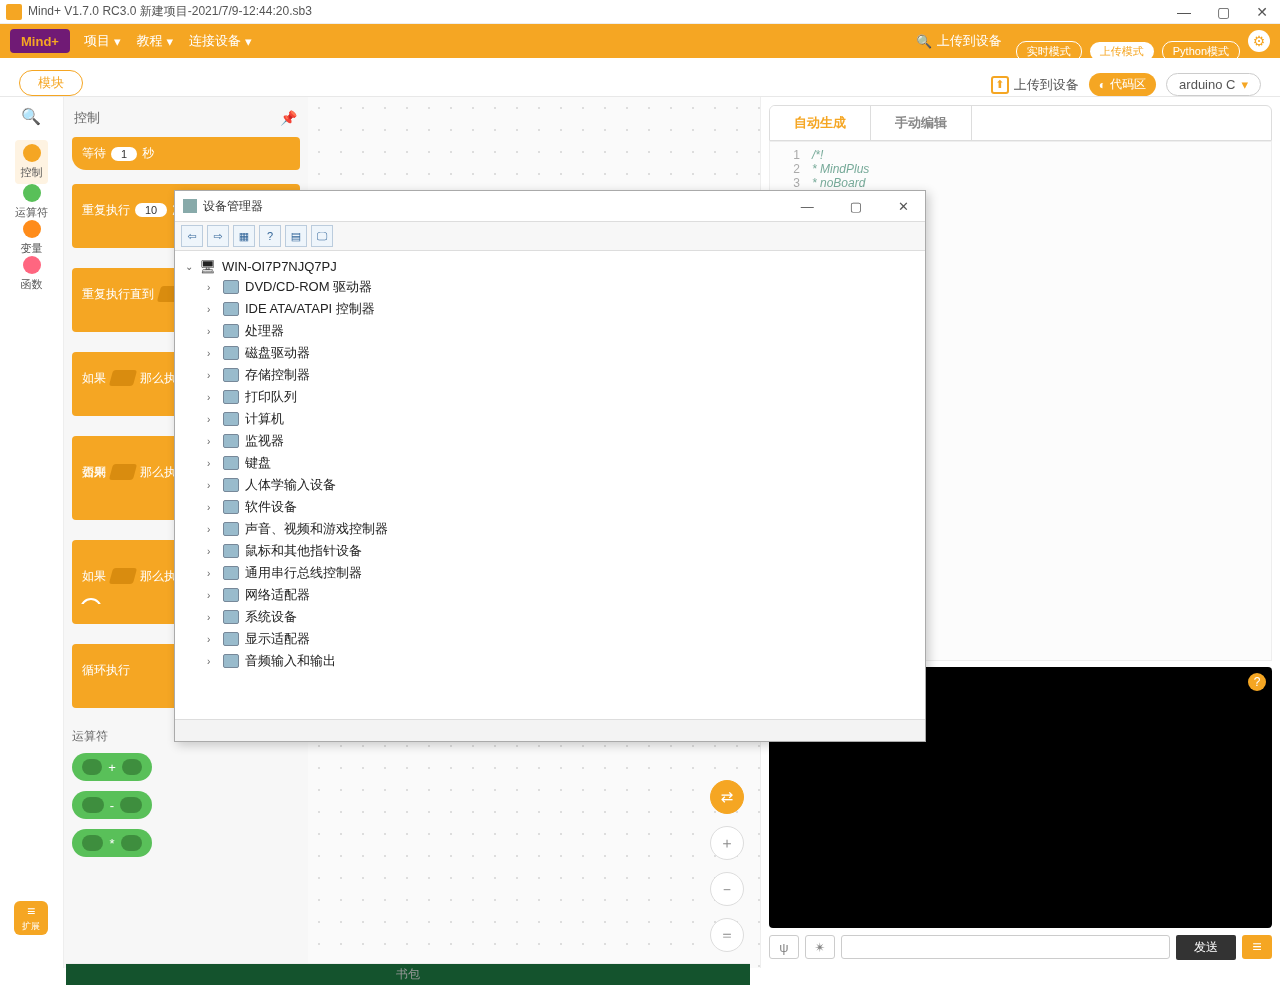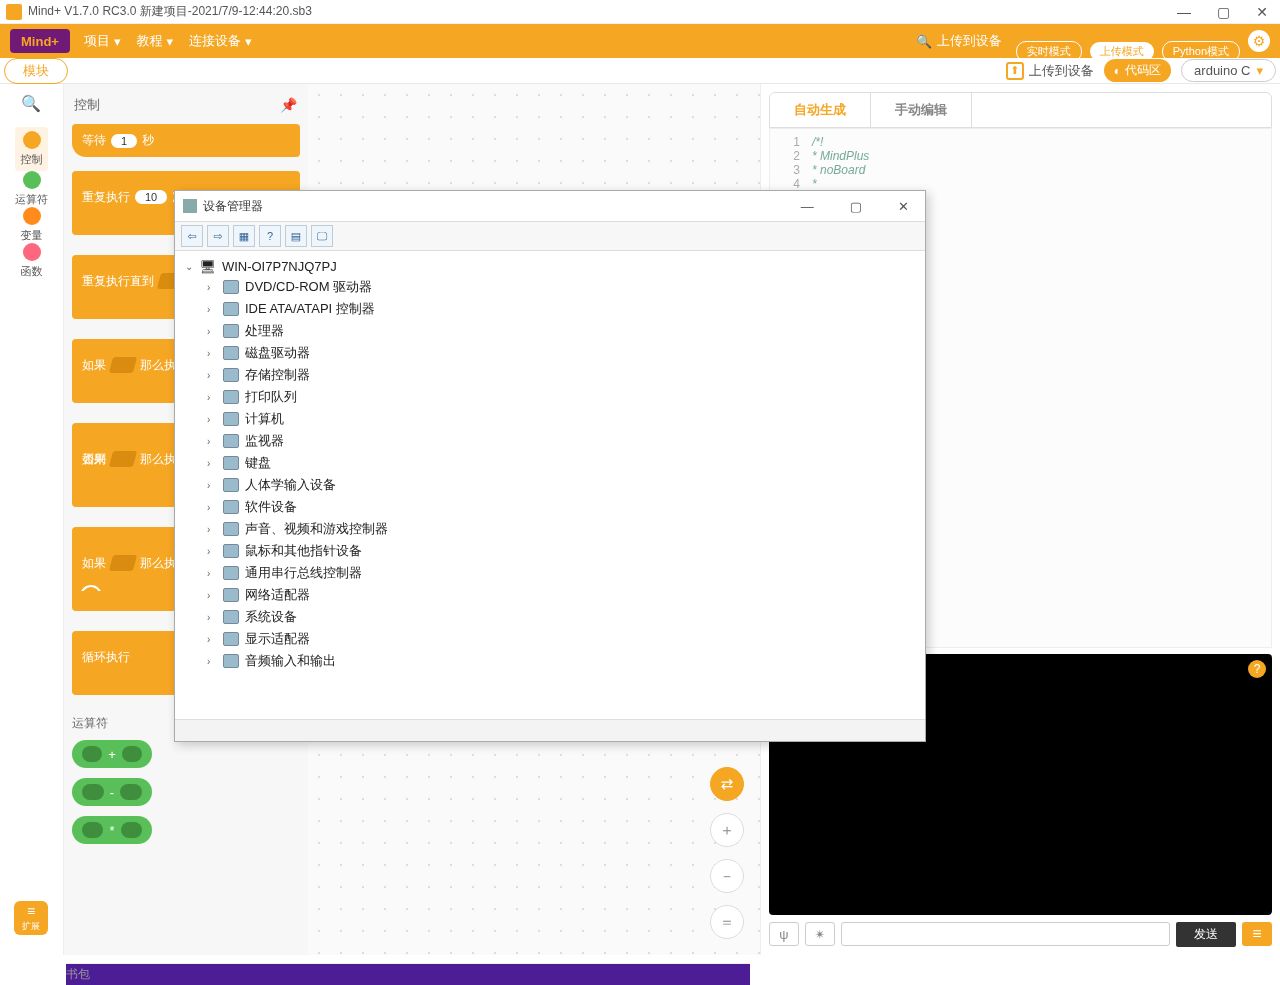--- a/index.html
+++ b/index.html
@@ -10,21 +10,21 @@
 .titlebar .win-ctrl { display:flex; gap:26px; padding-right:6px; color:#555; }
 .titlebar .win-ctrl span { cursor:pointer; font-size:14px; }
 .menubar { height:34px; background:#f5a623; display:flex; align-items:center; padding:0 10px; color:#fff; font-size:13px; }
 .menubar .logo { width:60px; height:24px; background:#701a75; border-radius:4px; margin-right:14px; display:flex; align-items:center; justify-content:center; color:#f5a623; font-weight:bold; font-size:13px; }
 .menubar .menu-item { margin-right:16px; cursor:pointer; display:flex; align-items:center; gap:4px; }
 .menubar .right { margin-left:auto; display:flex; align-items:center; gap:8px; }
 .menubar .mode-btn { background:#fff; color:#f5a623; border-radius:10px; padding:2px 10px; font-size:11px; cursor:pointer;margin-top:20px; }
 .menubar .mode-btn.outline { background:transparent; color:#fff; border:1px solid #fff; }
 .menubar .feedback { display:flex; align-items:center; gap:4px; margin-right:6px; cursor:pointer; }
 .menubar .gear { width:22px; height:22px; background:#fff; border-radius:50%; display:flex; align-items:center; justify-content:center; color:#f5a623; font-size:14px; cursor:pointer; }
-.toolbar { height:26px; background:#fff; display:flex; align-items:center; border-bottom:1px solid #e8e8e8; padding:0 4px; }
+.toolbar { height:39px; background:#fff; display:flex; align-items:flex-end; border-bottom:1px solid #e8e8e8; padding:0 19px; }
 .toolbar .blocks-tab { border:1px solid #f5a623; color:#f5a623; border-radius:14px; padding:3px 18px; font-size:13px; cursor:pointer; }
 .toolbar .right { margin-left:auto; display:flex; align-items:center; gap:10px; }
 .toolbar .upload-btn { display:flex; align-items:center; gap:5px; color:#555; font-size:13px; cursor:pointer; }
 .toolbar .upload-btn .ic { width:18px; height:18px; border:2px solid #f5a623; border-radius:3px; display:flex; align-items:center; justify-content:center; color:#f5a623; font-size:11px; }
 .toolbar .code-area-btn { background:#f5a623; color:#fff; border-radius:12px; padding:3px 10px; font-size:12px; display:flex; align-items:center; gap:4px; cursor:pointer; }
 .toolbar .lang-drop { border:1px solid #ccc; border-radius:14px; padding:3px 12px; font-size:13px; color:#555; display:flex; align-items:center; gap:6px; cursor:pointer; }
 .main { display:flex; height:calc(100% - 114px); }
 .cat-panel { width:64px; background:#fff; border-right:1px solid #eee; padding-top:10px; display:flex; flex-direction:column; align-items:center; gap:14px; }
 .cat-panel .search { color:#f5a623; font-size:16px; cursor:pointer; }
 .cat-item { display:flex; flex-direction:column; align-items:center; gap:3px; cursor:pointer; font-size:11px; color:#555; }
@@ -56,21 +56,21 @@
 .code-line .ln { width:36px; text-align:right; color:#aaa; padding-right:12px; }
 .code-line .tx { color:#7a9; font-style:italic; }
 .console { flex:1; background:#000; margin:6px 8px 4px; border-radius:4px; position:relative; }
 .console .help { position:absolute; top:6px; right:6px; width:18px;height:18px;background:#f5a623;border-radius:50%;color:#fff;font-size:12px;display:flex;align-items:center;justify-content:center;cursor:pointer; }
 .console-bar { height:30px; display:flex; align-items:center; margin:0 8px 6px; gap:6px; }
 .console-bar .ic-btn { width:30px;height:24px;border:1px solid #ccc;border-radius:3px;display:flex;align-items:center;justify-content:center;color:#888;font-size:13px;cursor:pointer; }
 .console-bar input { flex:1; height:24px; border:1px solid #ccc; border-radius:3px; padding:0 6px; font-size:12px; }
 .console-bar .send { background:#333;color:#fff;border:none;padding:4px 18px;border-radius:2px;font-size:12px;cursor:pointer; }
 .console-bar .menu-bars { width:30px;height:24px;background:#f5a623;border-radius:3px;color:#fff;display:flex;align-items:center;justify-content:center;cursor:pointer; }
 .ext-btn { position:absolute; left:14px; bottom:50px; width:34px; height:34px; background:#f5a623; border-radius:6px; display:flex; flex-direction:column; align-items:center; justify-content:center; color:#fff; font-size:9px; cursor:pointer; gap:1px; }
-.bottom-strip { position:absolute; bottom:0; left:66px; right:530px; height:22px; border-top:1px solid #eee; display:flex; align-items:center; justify-content:flex-start; color:#999; font-size:12px; background:#4c1d95; }
+.bottom-strip { position:absolute; bottom:0; left:66px; right:530px; height:22px; border-top:1px solid #eee; display:flex; align-items:center; justify-content:center; color:#999; font-size:12px; background:#14532d; }
 
 
 .dm { position:absolute; left:174px; top:190px; width:752px; height:552px; background:#fff; border:1px solid #aaa; box-shadow:3px 3px 10px rgba(0,0,0,.2); z-index:50; display:flex; flex-direction:column; }
 .dm-title { height:30px; display:flex; align-items:center; padding:0 8px; font-size:12px; color:#333; }
 .dm-title .dm-icon { width:14px;height:14px;background:#8aa;margin-right:6px; }
 .dm-title .dm-ctrl { margin-left:auto; display:flex; gap:20px; color:#555; font-size:13px; }
 .dm-title .dm-ctrl span { cursor:pointer; padding:2px 8px; }
 .dm-menu { height:24px; display:flex; align-items:center; gap:14px; padding:0 10px; font-size:12px; color:#333; border-top:1px solid #eee; }
 .dm-menu span { cursor:pointer; }
 .dm-tools { height:30px; display:flex; align-items:center; gap:4px; padding:0 6px; border-top:1px solid #ddd; border-bottom:1px solid #ddd; background:#f7f7f7; }

